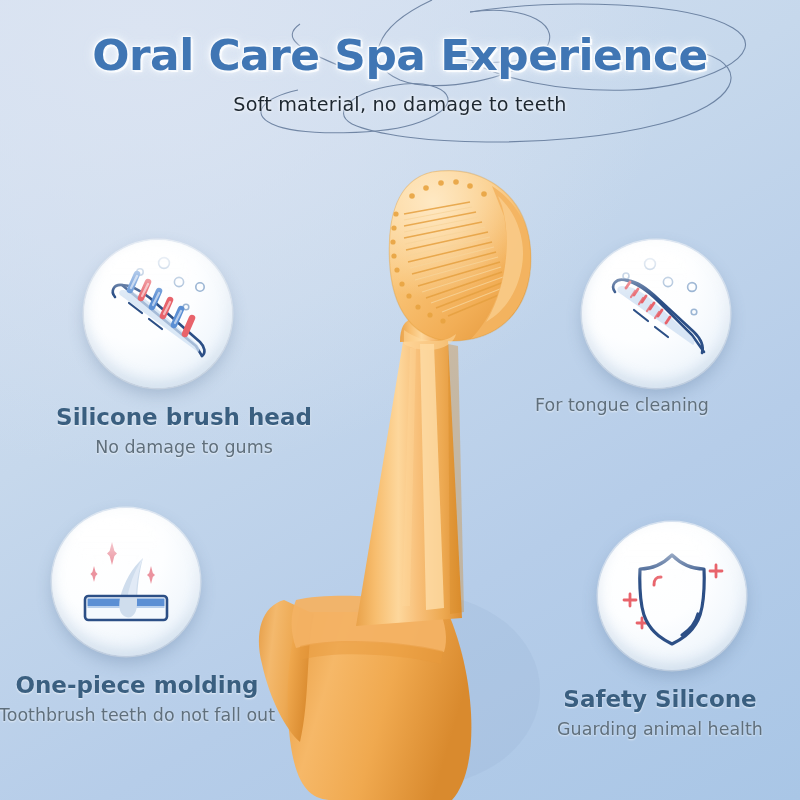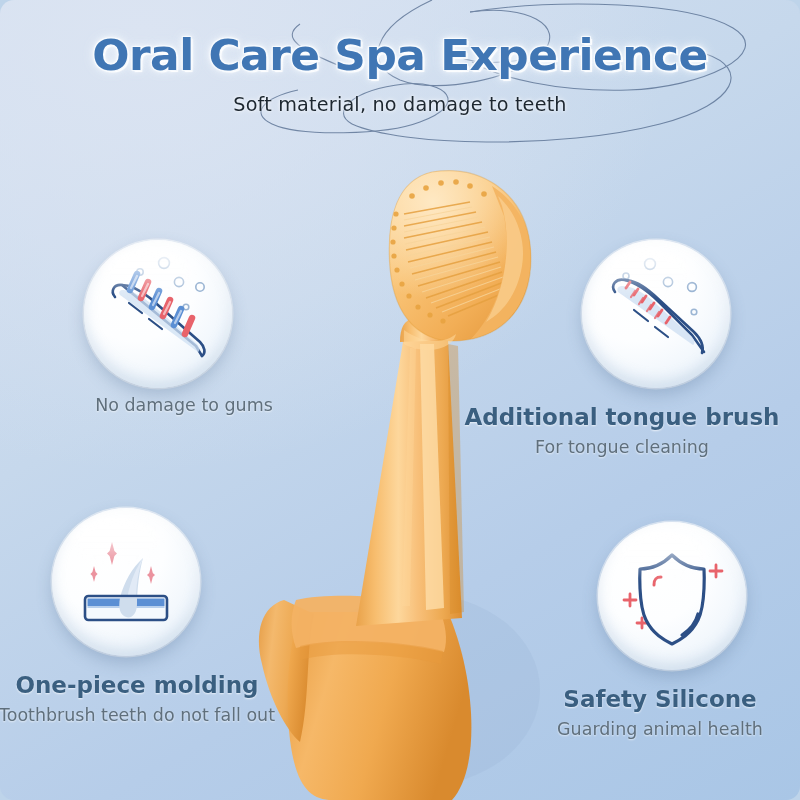--- a/index.html
+++ b/index.html
@@ -11,21 +11,20 @@
     background:#bed4ea;
   }
 
   #stage {
     position:relative;
     width:800px; height:800px;
     overflow:hidden;
     background:
       radial-gradient(120% 100% at 18% 4%, #dbe4f2 0%, rgba(219,228,242,0) 55%),
       linear-gradient(150deg, #d6e1f1 0%, #c6d8ec 38%, #b6cde9 68%, #a9c6e6 100%);
-    border-radius: 14px;
   }
 
   
   .swirls {
     position:absolute; left:0; top:-6px;
     width:800px; height:180px;
     pointer-events:none;
   }
 
   
@@ -289,20 +288,21 @@
         </g>
         <g stroke-linecap="round" stroke-width="2.2" opacity=".55">
           <path d="M47 48 L53 36" stroke="#ffffff"></path>
           <path d="M58 56 L64 44" stroke="#ffffff"></path>
           <path d="M69 65 L75 53" stroke="#ffffff"></path>
           <path d="M80 74 L86 62" stroke="#ffffff"></path>
           <path d="M91 83 L97 71" stroke="#ffffff"></path>
         </g>
       </svg>
     </div>
+    <div class="f-title">Silicone brush head</div>
     <div class="f-sub">No damage to gums</div>
   </div>
 
   <div class="feature" id="feat-1">
     <div class="badge">
       <svg width="148" height="148" viewBox="0 0 148 148">
         <g stroke="#9cb6d4" stroke-width="1.6" fill="none">
           <circle cx="44" cy="36" r="3.0"></circle>
           <circle cx="68" cy="24" r="5.4"></circle>
           <circle cx="86" cy="42" r="4.6"></circle>
@@ -326,21 +326,20 @@
           <path d="M84 83 L88 77"></path>
         </g>
         <g stroke="#e8636b" stroke-width="2.2" stroke-linecap="round" opacity=".8">
           <path d="M49 57 L53 51"></path>
           <path d="M57 64 L61 58"></path>
           <path d="M65 71 L69 65"></path>
           <path d="M73 78 L77 72"></path>
         </g>
       </svg>
     </div>
-    <div class="f-title">Additional tongue brush</div>
     <div class="f-sub">For tongue cleaning</div>
   </div>
 
   <div class="feature" id="feat-2">
     <div class="badge">
       <svg width="148" height="148" viewBox="0 0 148 148">
 
         <g fill="#e8818f" opacity=".85">
           <path d="M60 34 L62.4 43 L65 45.6 L62.4 48 L60 57 L57.6 48 L55 45.6 L57.6 43 Z"></path>
           <path d="M42 58 L43.6 64 L45.6 66 L43.6 68 L42 74 L40.4 68 L38.4 66 L40.4 64 Z"></path>

